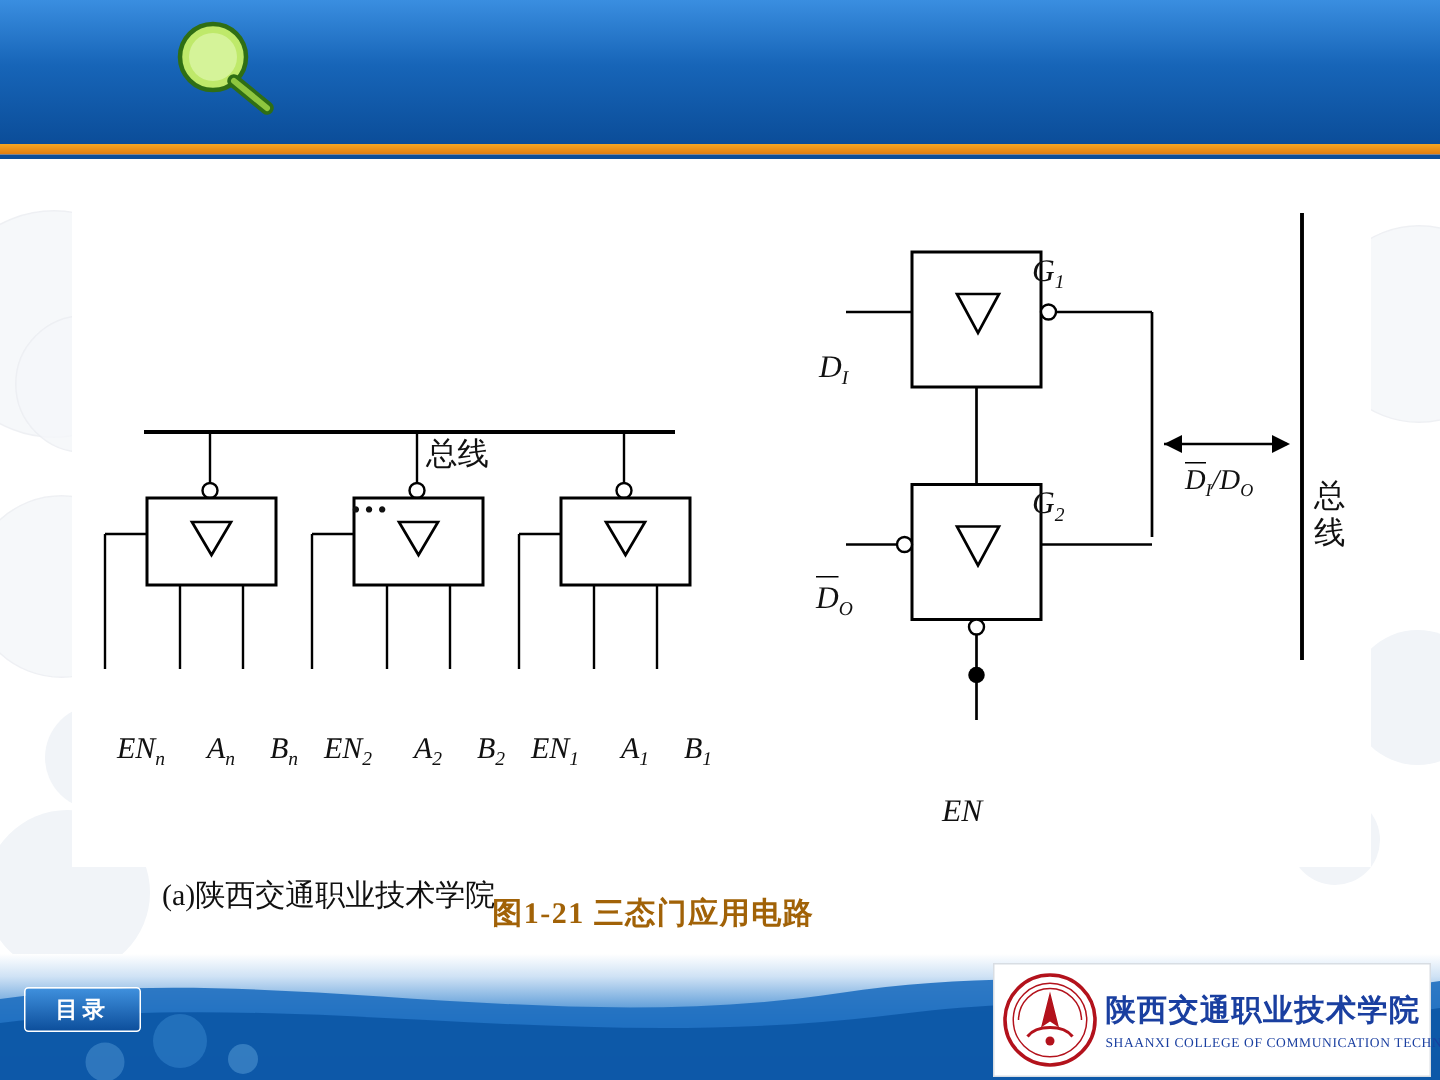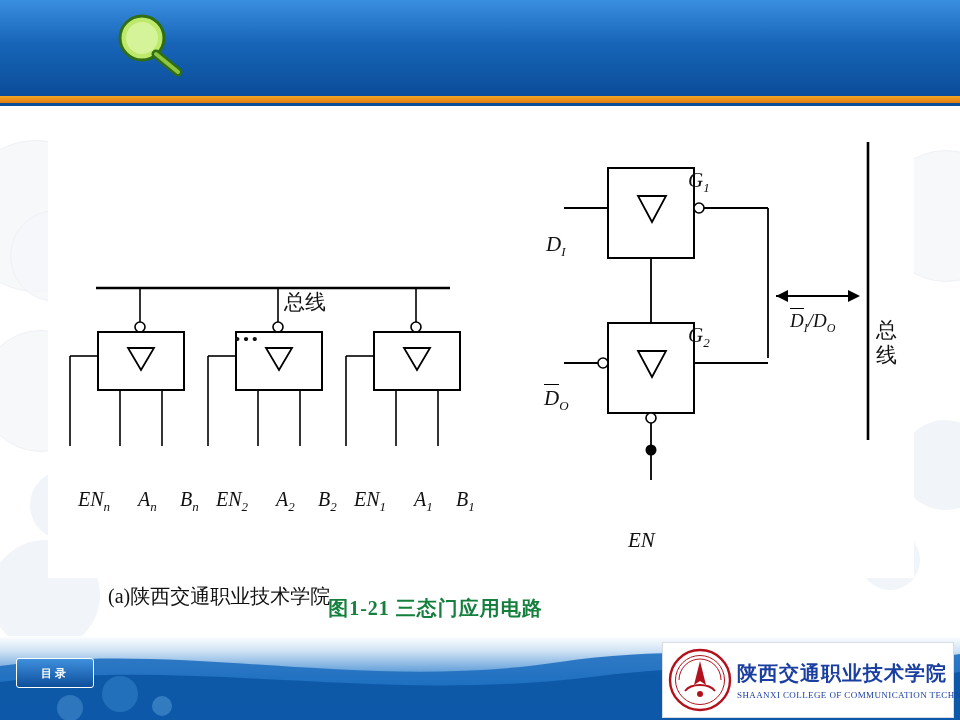--- a/index.html
+++ b/index.html
@@ -52,40 +52,40 @@
     white-space:nowrap;
   }
   
   .slide-body{position:absolute;left:0;top:106px;width:960px;height:520px;z-index:3;}
   .white-card{
     position:absolute;left:48px;top:12px;width:866px;height:460px;
     background:#ffffff;
   }
   .fig-caption{
     position:absolute;left:0;top:595px;width:871px;text-align:center;
-    font-size:20px;color:#15803d;font-weight:bold;letter-spacing:1px;
+    font-size:20px;color:#a16207;font-weight:bold;letter-spacing:1px;
     z-index:4;
   }
   .sub-cap{
     position:absolute;font-size:20px;color:#111;white-space:nowrap;margin-top:40px;
   }
   
   .footer{
     position:absolute;left:0;top:636px;width:960px;height:84px;z-index:5;
     background:linear-gradient(180deg,#ffffff 0%,#cfe2f5 18%,#2f80cc 55%,#0b4d99 100%);
     overflow:hidden;
   }
   .footer-wave{
     position:absolute;left:0;top:0;width:960px;height:84px;
   }
   .menu-btn{
     position:absolute;left:16px;top:22px;width:76px;height:28px;
     background:linear-gradient(180deg,#3f90dd,#0d4f9c);
     border:1px solid #ffffff;border-radius:3px;
-    color:#ffffff;font-size:11px;font-weight:bold;
+    color:#ffffff;font-size:15px;font-weight:bold;
     display:flex;align-items:center;justify-content:center;letter-spacing:3px;
     z-index:8;
   }
   .logo-box{
     position:absolute;right:6px;top:642px;width:290px;height:74px;
     background:#ffffff;border:1px solid #d8dde3;z-index:8;
     display:flex;align-items:center;
   }
   .logo-mark{width:66px;height:66px;margin-left:4px;flex:0 0 auto;}
   .logo-text{margin-left:4px;}

